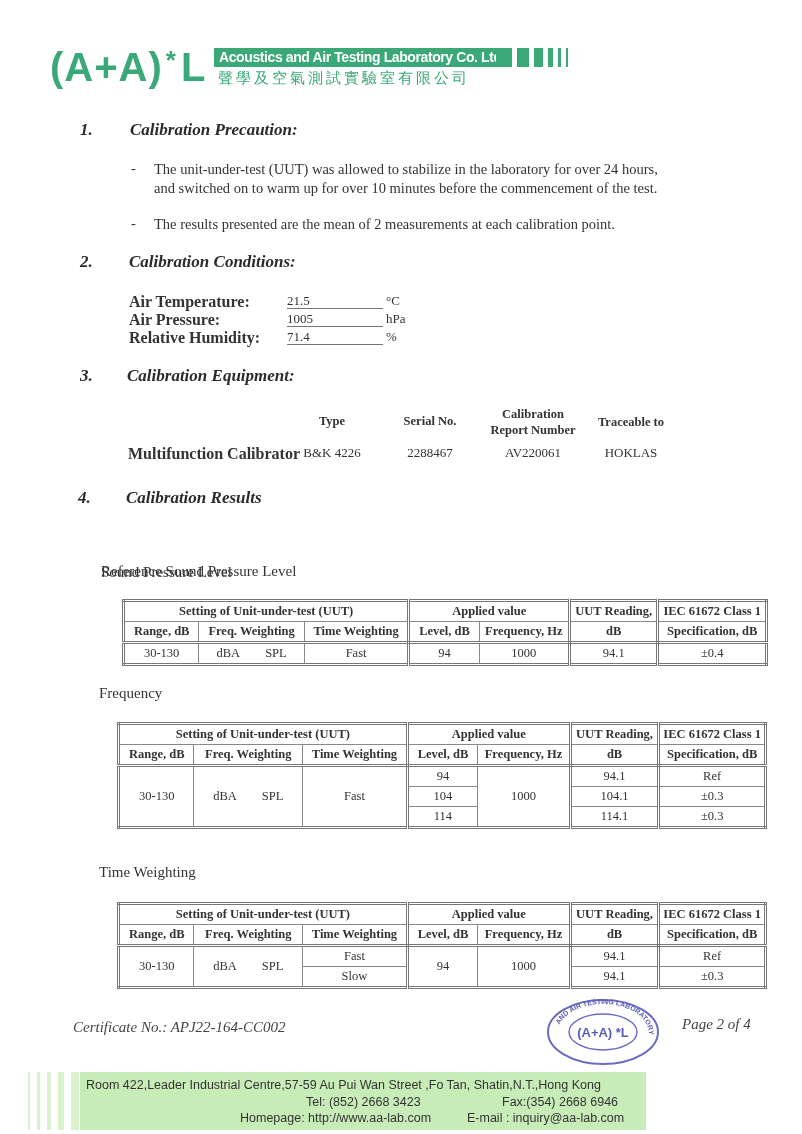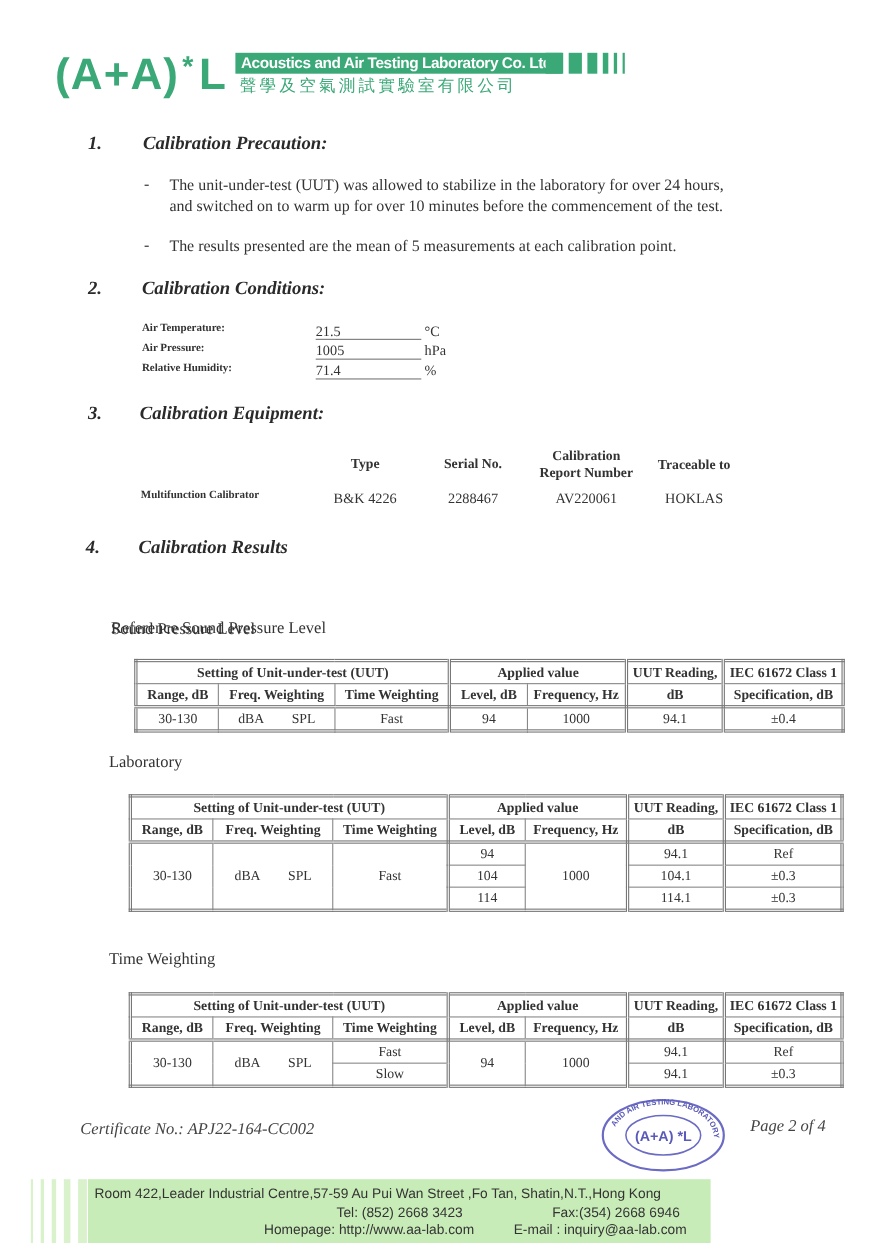--- a/index.html
+++ b/index.html
@@ -18,21 +18,21 @@
                 font-size: 15px; letter-spacing: 3px; line-height: 20px; }
   .bars { left: 496px; top: 48px; height: 19px; display: flex; gap: 5px; align-items: stretch; }
   .bars span { background: #3aa877; display: block; height: 19px; }
 
   
   .sec-num { font-style: italic; font-weight: bold; font-size: 17px; }
   .sec-title { font-style: italic; font-weight: bold; font-size: 17px; }
   .body-text { font-size: 14.5px; line-height: 19px; color: #333; }
   .dash { font-size: 14.5px; color: #333; }
 
-  .cond-label { font-weight: bold; font-size: 10px; color: #333; }
+  .cond-label { font-weight: bold; font-size: 16px; color: #333; }
   .cond-val { font-size: 13px; color: #333; text-align: left; width: 96px;
               border-bottom: 1px solid #777; line-height: 15px; }
   .cond-unit { font-size: 13px; color: #333; }
 
   .eq-head { font-weight: bold; font-size: 12.5px; text-align: center; color: #333; line-height: 16px; }
   .eq-cell { font-size: 13px; text-align: center; color: #333; }
 
   .sub-title { font-size: 15px; color: #333; }
 
   
@@ -70,21 +70,21 @@
     <span style="width:3px"></span>
     <span style="width:2px"></span>
 </div>
 
 <div class="abs sec-num" style="left:80px; top:120px;">1.</div>
 <div class="abs sec-title" style="left:130px; top:120px;">Calibration Precaution:</div>
 <div class="abs dash" style="left:131px; top:160px;">-</div>
 <div class="abs body-text" style="left:154px; top:160px;">The unit-under-test (UUT) was allowed to stabilize in the laboratory for over 24 hours,</div>
 <div class="abs body-text" style="left:154px; top:179px;">and switched on to warm up for over 10 minutes before the commencement of the test.</div>
 <div class="abs dash" style="left:131px; top:215px;">-</div>
-<div class="abs body-text" style="left:154px; top:215px;">The results presented are the mean of 5 measurements at each calibration point.</div>
+<div class="abs body-text" style="left:154px; top:215px;">The results presented are the mean of 2 measurements at each calibration point.</div>
 
 <div class="abs sec-num" style="left:80px; top:252px;">2.</div>
 <div class="abs sec-title" style="left:129px; top:252px;">Calibration Conditions:</div>
 
 <div class="abs cond-label" style="left:129px; top:293px;">Air Temperature:</div>
 <div class="abs cond-val" style="left:287px; top:293px;">21.5</div>
 <div class="abs cond-unit" style="left:386px; top:293px;">°C</div>
 
 <div class="abs cond-label" style="left:129px; top:311px;">Air Pressure:</div>
 <div class="abs cond-val" style="left:287px; top:311px;">1005</div>
@@ -147,21 +147,21 @@
     <td><span>dBA</span>&nbsp;&nbsp;&nbsp;&nbsp;&nbsp;&nbsp;&nbsp;&nbsp;<span>SPL</span></td>
     <td class="sep-r">Fast</td>
     <td>94</td>
     <td class="sep-r">1000</td>
     <td class="sep-r">94.1</td>
     <td>±0.4</td>
   </tr>
 </tbody>
   </table>
 
-<div class="abs sub-title" style="left:99px; top:685px;">Laboratory</div>
+<div class="abs sub-title" style="left:99px; top:685px;">Frequency</div>
 
 <table class="res" style="left:117px; top:722px; width:650px;">
   <colgroup>
     <col style="width:75px">
       <col style="width:108px">
       <col style="width:104px">
       <col style="width:70px">
       <col style="width:92px">
       <col style="width:88px">
       <col style="width:106px">

